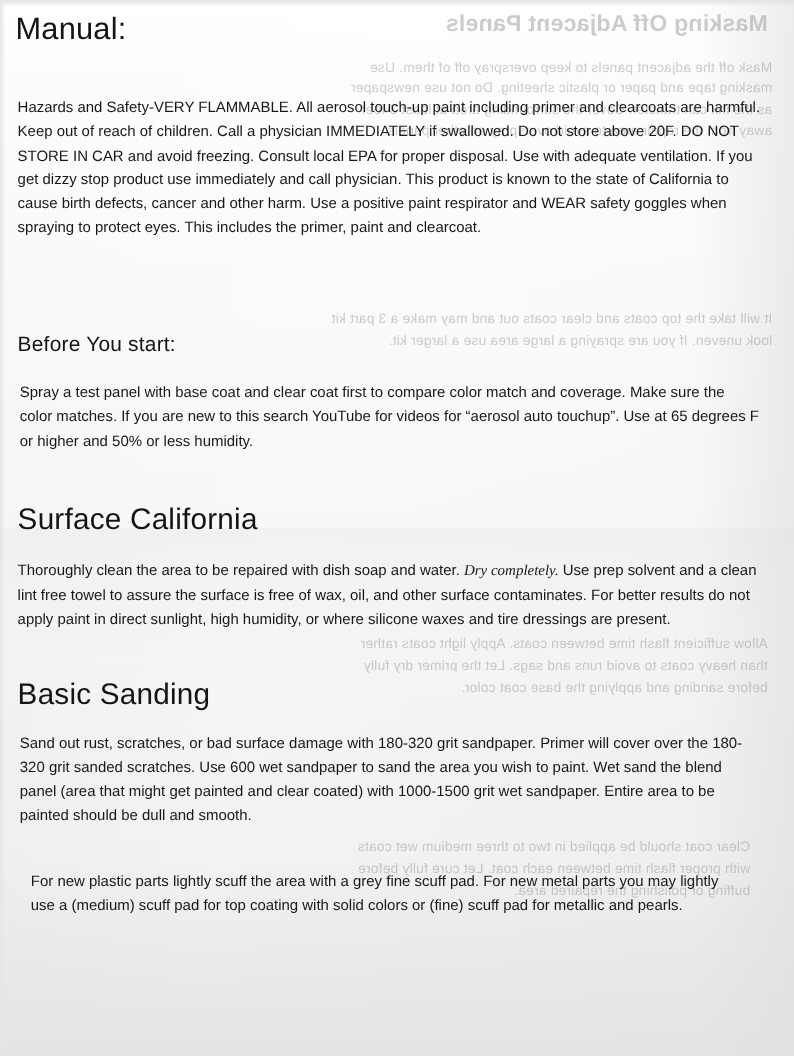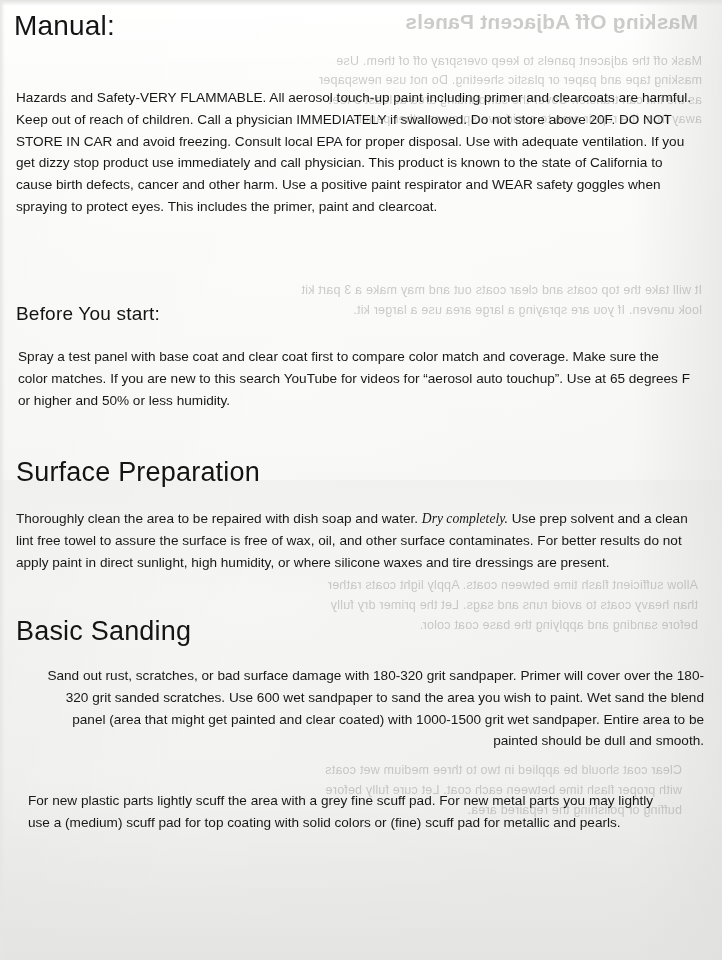--- a/index.html
+++ b/index.html
@@ -114,21 +114,21 @@
   #warning-text  { position: absolute; left: 16px; top: 87px; width: 676px; }
 
   #before-title  { position: absolute; left: 16px; top: 303px; font-size: 19px; }
   #before-dot    { position: absolute; left: 20px; top: 345px; font-size: 13px; color:#222; }
   #before-text   { position: absolute; left: 18px; top: 346px; width: 672px; }
 
   #surface-title { position: absolute; left: 16px; top: 457px; font-size: 27px; }
   #surface-text  { position: absolute; left: 16px; top: 508px; width: 676px; }
 
   #sanding-title { position: absolute; left: 16px; top: 616px; font-size: 27px; text-align: right; }
-  #sanding-text1 { position: absolute; left: 38px; top: 665px; width: 666px; text-align: right; }
+  #sanding-text1 { position: absolute; left: 18px; top: 665px; width: 666px; }
   #sanding-text2 { position: absolute; left: 28px; top: 790px; width: 650px; }
 
   
   #label-card {
     position: absolute;
     left: 193px;
     top: 86px;
     width: 292px;
     height: 172px;
     background: linear-gradient(180deg,#ffffff 0%, #fcfcfc 60%, #f5f5f3 100%);
@@ -191,21 +191,21 @@
 
   <div class="content">
 
     <h1 class="section" id="warning-title">Manual:</h1>
     <p class="para" id="warning-text">Hazards and Safety-VERY FLAMMABLE. All aerosol touch-up paint including primer and clearcoats are harmful. Keep out of reach of children. Call a physician IMMEDIATELY if swallowed. Do not store above 20F. DO NOT STORE IN CAR and avoid freezing. Consult local EPA for proper disposal. Use with adequate ventilation. If you get dizzy stop product use immediately and call physician. This product is known to the state of California to cause birth defects, cancer and other harm. Use a positive paint respirator and WEAR safety goggles when spraying to protect eyes. This includes the primer, paint and clearcoat.</p>
 
     <h1 class="section" id="before-title">Before You start:</h1>
     <div id="before-dot">.</div>
     <p class="para" id="before-text">Spray a test panel with base coat and clear coat first to compare color match and coverage. Make sure the color matches.  If you are new to this search YouTube for videos for “aerosol auto touchup”.  Use at 65 degrees F or higher and 50% or less humidity.</p>
 
-    <h1 class="section" id="surface-title">Surface Preparation</h1>
+    <h1 class="section" id="surface-title">Surface California</h1>
     <p class="para" id="surface-text"><span>Thoroughly clean the area to be repaired with dish soap and water.  </span><em>Dry completely.</em><span> Use prep solvent and a clean lint free towel to assure the surface is free of wax, oil, and other surface contaminates. For better results do not apply paint in direct sunlight, high humidity, or where silicone waxes and tire dressings are present.</span></p>
 
     <h1 class="section" id="sanding-title">Basic Sanding</h1>
     <p class="para" id="sanding-text1">Sand out rust, scratches, or bad surface damage with 180-320 grit sandpaper. Primer will cover over the 180-320 grit sanded scratches. Use 600 wet sandpaper to sand the area you wish to paint. Wet sand the blend panel (area that might get painted and clear coated) with 1000-1500 grit wet sandpaper. Entire area to be painted should be dull and smooth.</p>
     <p class="para" id="sanding-text2">For new plastic parts lightly scuff the area with a grey fine scuff pad. For new metal parts you may lightly use a (medium) scuff pad for top coating with solid colors or (fine) scuff pad for metallic and pearls.</p>
 
   </div>
 
 
   <div class="edge topline"></div>

